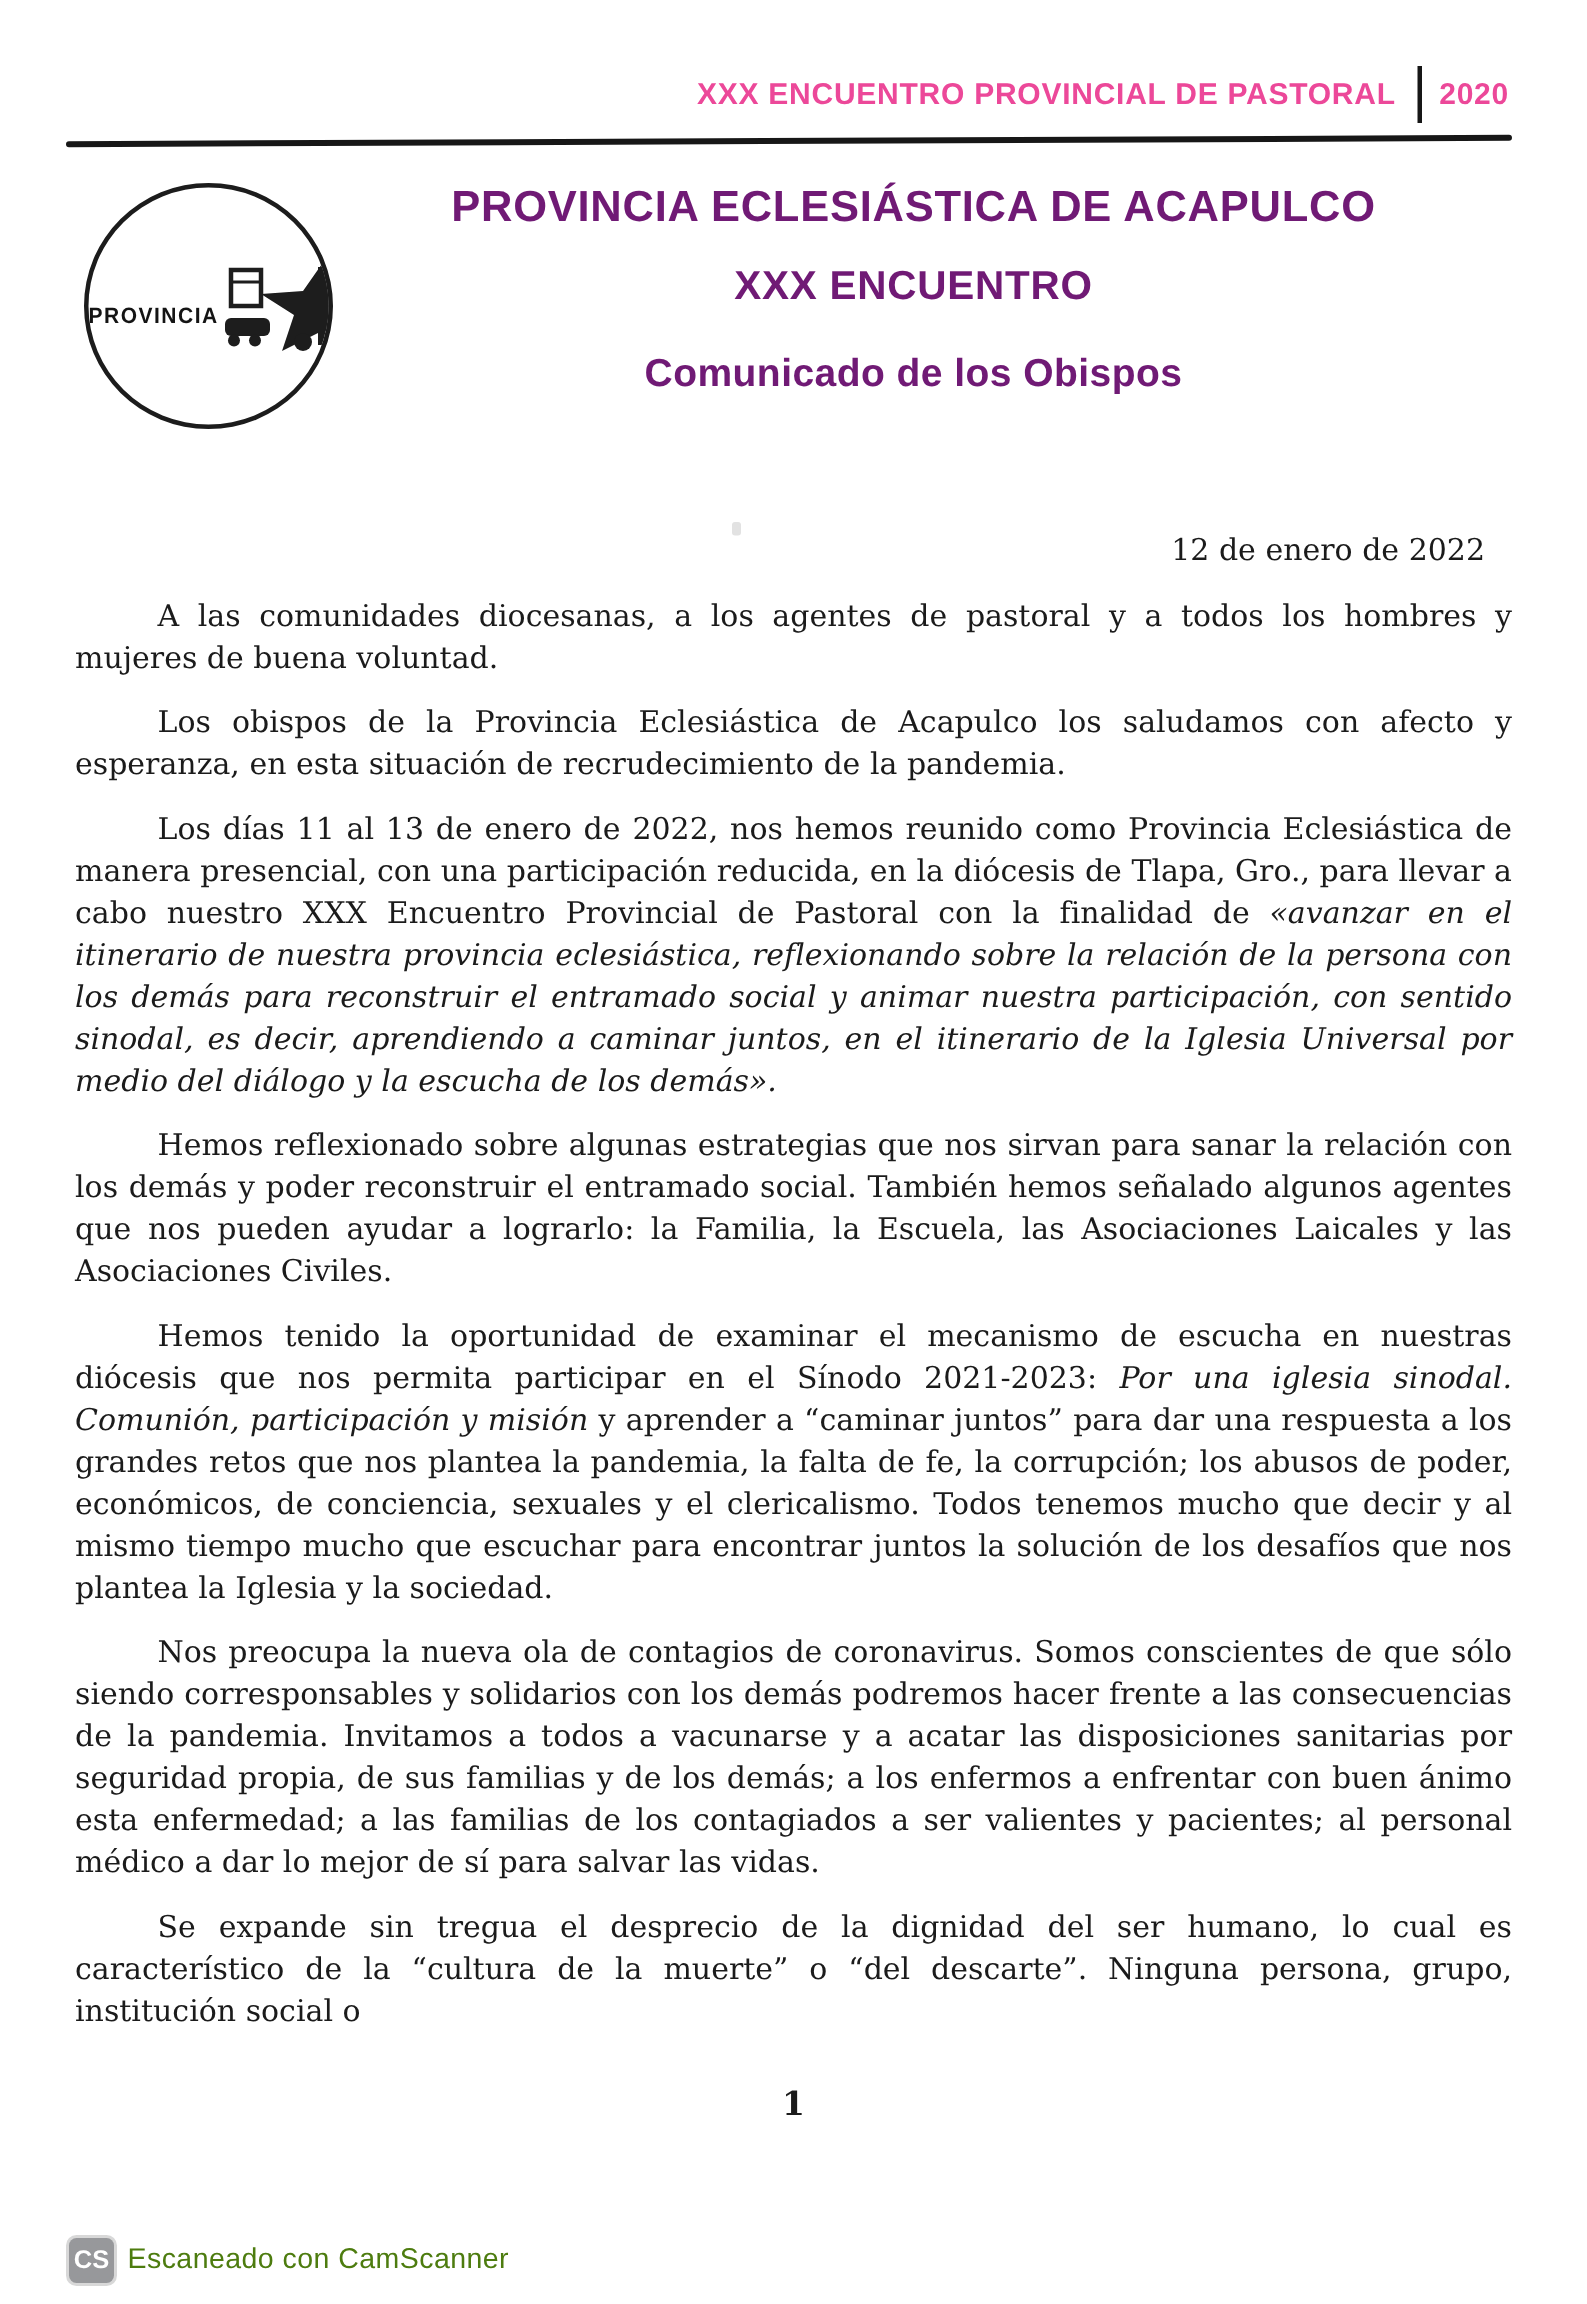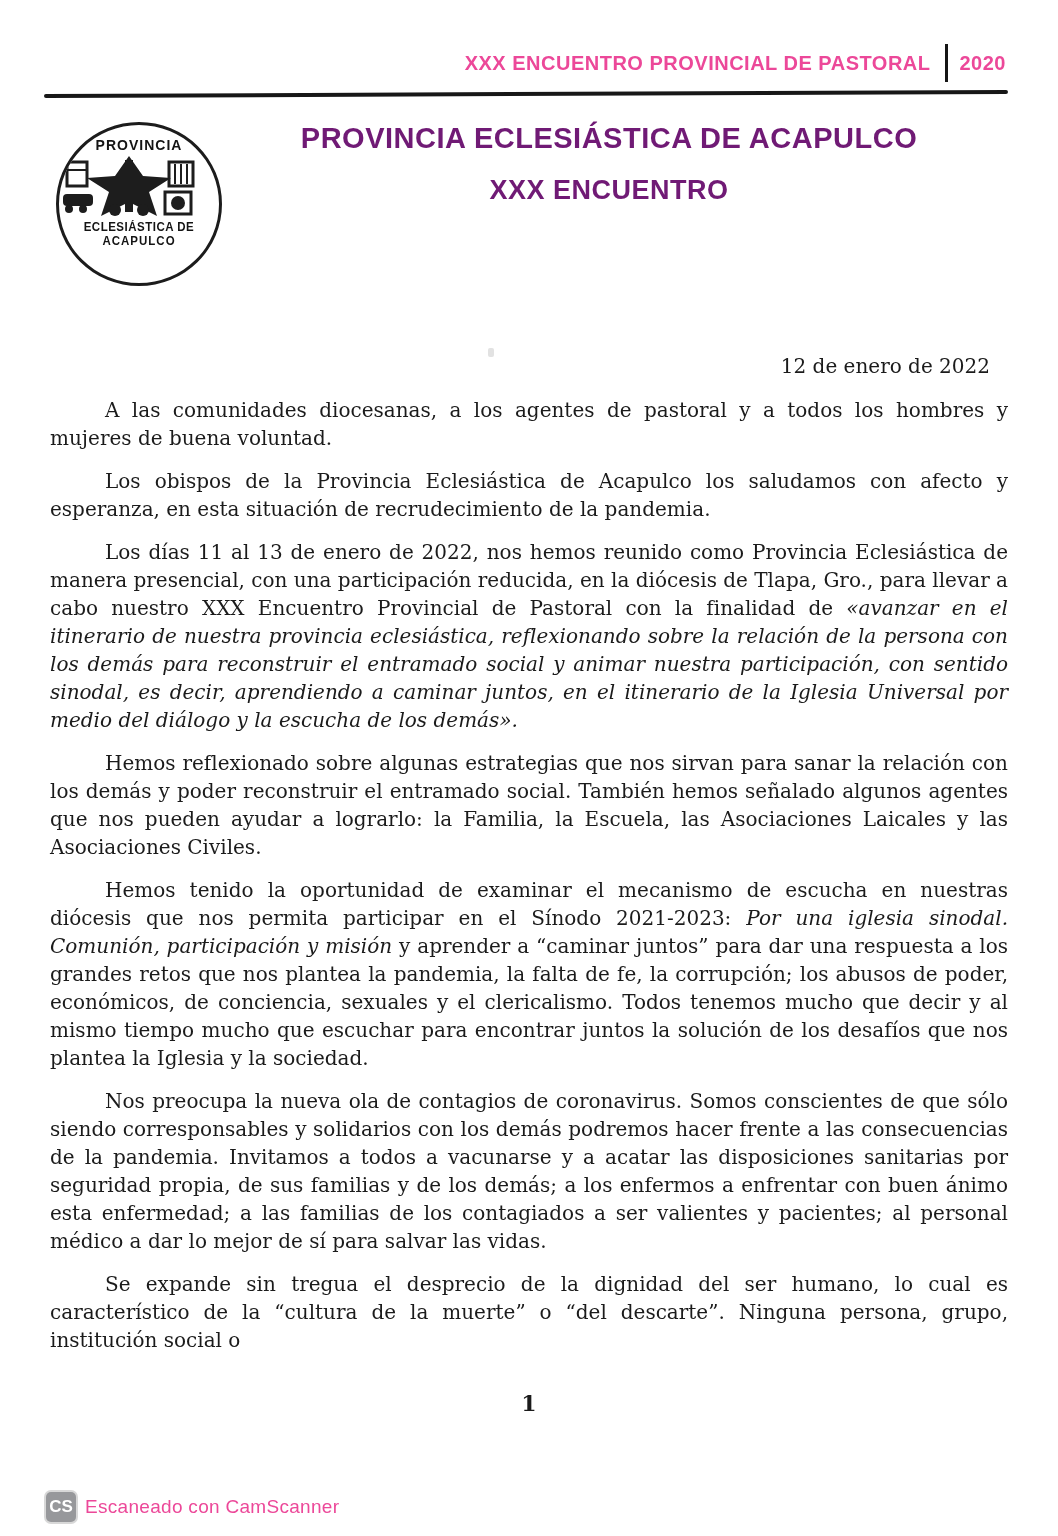--- a/index.html
+++ b/index.html
@@ -21,21 +21,21 @@
   }
   .top-rule{
     position:absolute;top:92px;left:44px;right:50px;height:4px;
     background:#171717;transform:rotate(-0.25deg);border-radius:2px;
   }
 
   
   .seal{
     position:absolute;left:56px;top:122px;width:166px;height:164px;
     border:3px solid #1c1c1c;border-radius:50%;
-    display:flex;flex-direction:column;
+    display:flex;flex-direction:row;align-items:center;
     font-family:"Liberation Sans", sans-serif;font-weight:bold;color:#141414;
     text-align:center;box-sizing:border-box;overflow:hidden;
   }
   .seal-top{font-size:14px;letter-spacing:1px;margin-top:12px;transform:scaleY(1.05);}
   .seal-emblem{width:140px;height:66px;margin-top:1px;}
   .seal-b1{font-size:11.5px;letter-spacing:.5px;margin-top:1px;transform:scaleY(1.1);}
   .seal-b2{font-size:11.5px;letter-spacing:1px;margin-top:2px;transform:scaleY(1.1);}
 
   
   .title-block{
@@ -70,21 +70,21 @@
     position:absolute;left:10px;top:1492px;display:flex;align-items:center;gap:9px;
     font-family:"Liberation Sans", sans-serif;
     padding-left:36px;
   }
   .cs-badge{
     width:30px;height:30px;background:#97989b;border-radius:5px;
     color:#fff;font-weight:bold;font-size:17px;
     display:flex;align-items:center;justify-content:center;
     box-shadow:0 0 0 2px #d8d8d8;
   }
-  .cs-text{color:#ec4899;font-size:19px;letter-spacing:.3px;}
+  .cs-text{color:#4d7c0f;font-size:19px;letter-spacing:.3px;}
 </style>
 </head>
 <body>
 
 <div class="page">
 
   <header class="topbar">
     <span>XXX ENCUENTRO PROVINCIAL DE PASTORAL</span>
     <span class="topbar-divider"></span>
     <span>2020</span>
@@ -120,20 +120,21 @@
     </div>
     <div class="seal-b1">ECLESIÁSTICA DE</div>
     <div class="seal-b2">ACAPULCO</div>
   </div>
 
   <div class="title-block">
     <h1 class="title-main">PROVINCIA ECLESIÁSTICA DE ACAPULCO</h1>
     <div class="title-sub">
       <div>XXX ENCUENTRO</div>
     </div>
+    <div class="title-doc">Comunicado de los Obispos</div>
   </div>
 
   <main class="content">
     <div class="date-line">12 de enero de 2022</div>
     <div id="paragraphs">
         <p class="body-par"><span>A las comunidades diocesanas, a los agentes de pastoral y a todos los hombres y mujeres de buena voluntad.</span></p>
         <p class="body-par"><span>Los obispos de la Provincia Eclesiástica de Acapulco los saludamos con afecto y esperanza, en esta situación de recrudecimiento de la pandemia.</span></p>
         <p class="body-par"><span>Los días 11 al 13 de enero de 2022, nos hemos reunido como Provincia Eclesiástica de manera presencial, con una participación reducida, en la diócesis de Tlapa, Gro., para llevar a cabo nuestro XXX Encuentro Provincial de Pastoral con la finalidad de </span><span class="it">«avanzar en el itinerario de nuestra provincia eclesiástica, reflexionando sobre la relación de la persona con los demás para reconstruir el entramado social y animar nuestra participación, con sentido sinodal, es decir, aprendiendo a caminar juntos, en el itinerario de la Iglesia Universal por medio del diálogo y la escucha de los demás».</span></p>
         <p class="body-par"><span>Hemos reflexionado sobre algunas estrategias que nos sirvan para sanar la relación con los demás y poder reconstruir el entramado social. También hemos señalado algunos agentes que nos pueden ayudar a lograrlo: la Familia, la Escuela, las Asociaciones Laicales y las Asociaciones Civiles.</span></p>
         <p class="body-par"><span>Hemos tenido la oportunidad de examinar el mecanismo de escucha en nuestras diócesis que nos permita participar en el Sínodo 2021-2023: </span><span class="it">Por una iglesia sinodal. Comunión, participación y misión</span><span> y aprender a “caminar juntos” para dar una respuesta a los grandes retos que nos plantea la pandemia, la falta de fe, la corrupción; los abusos de poder, económicos, de conciencia, sexuales y el clericalismo. Todos tenemos mucho que decir y al mismo tiempo mucho que escuchar para encontrar juntos la solución de los desafíos que nos plantea la Iglesia y la sociedad.</span></p>

